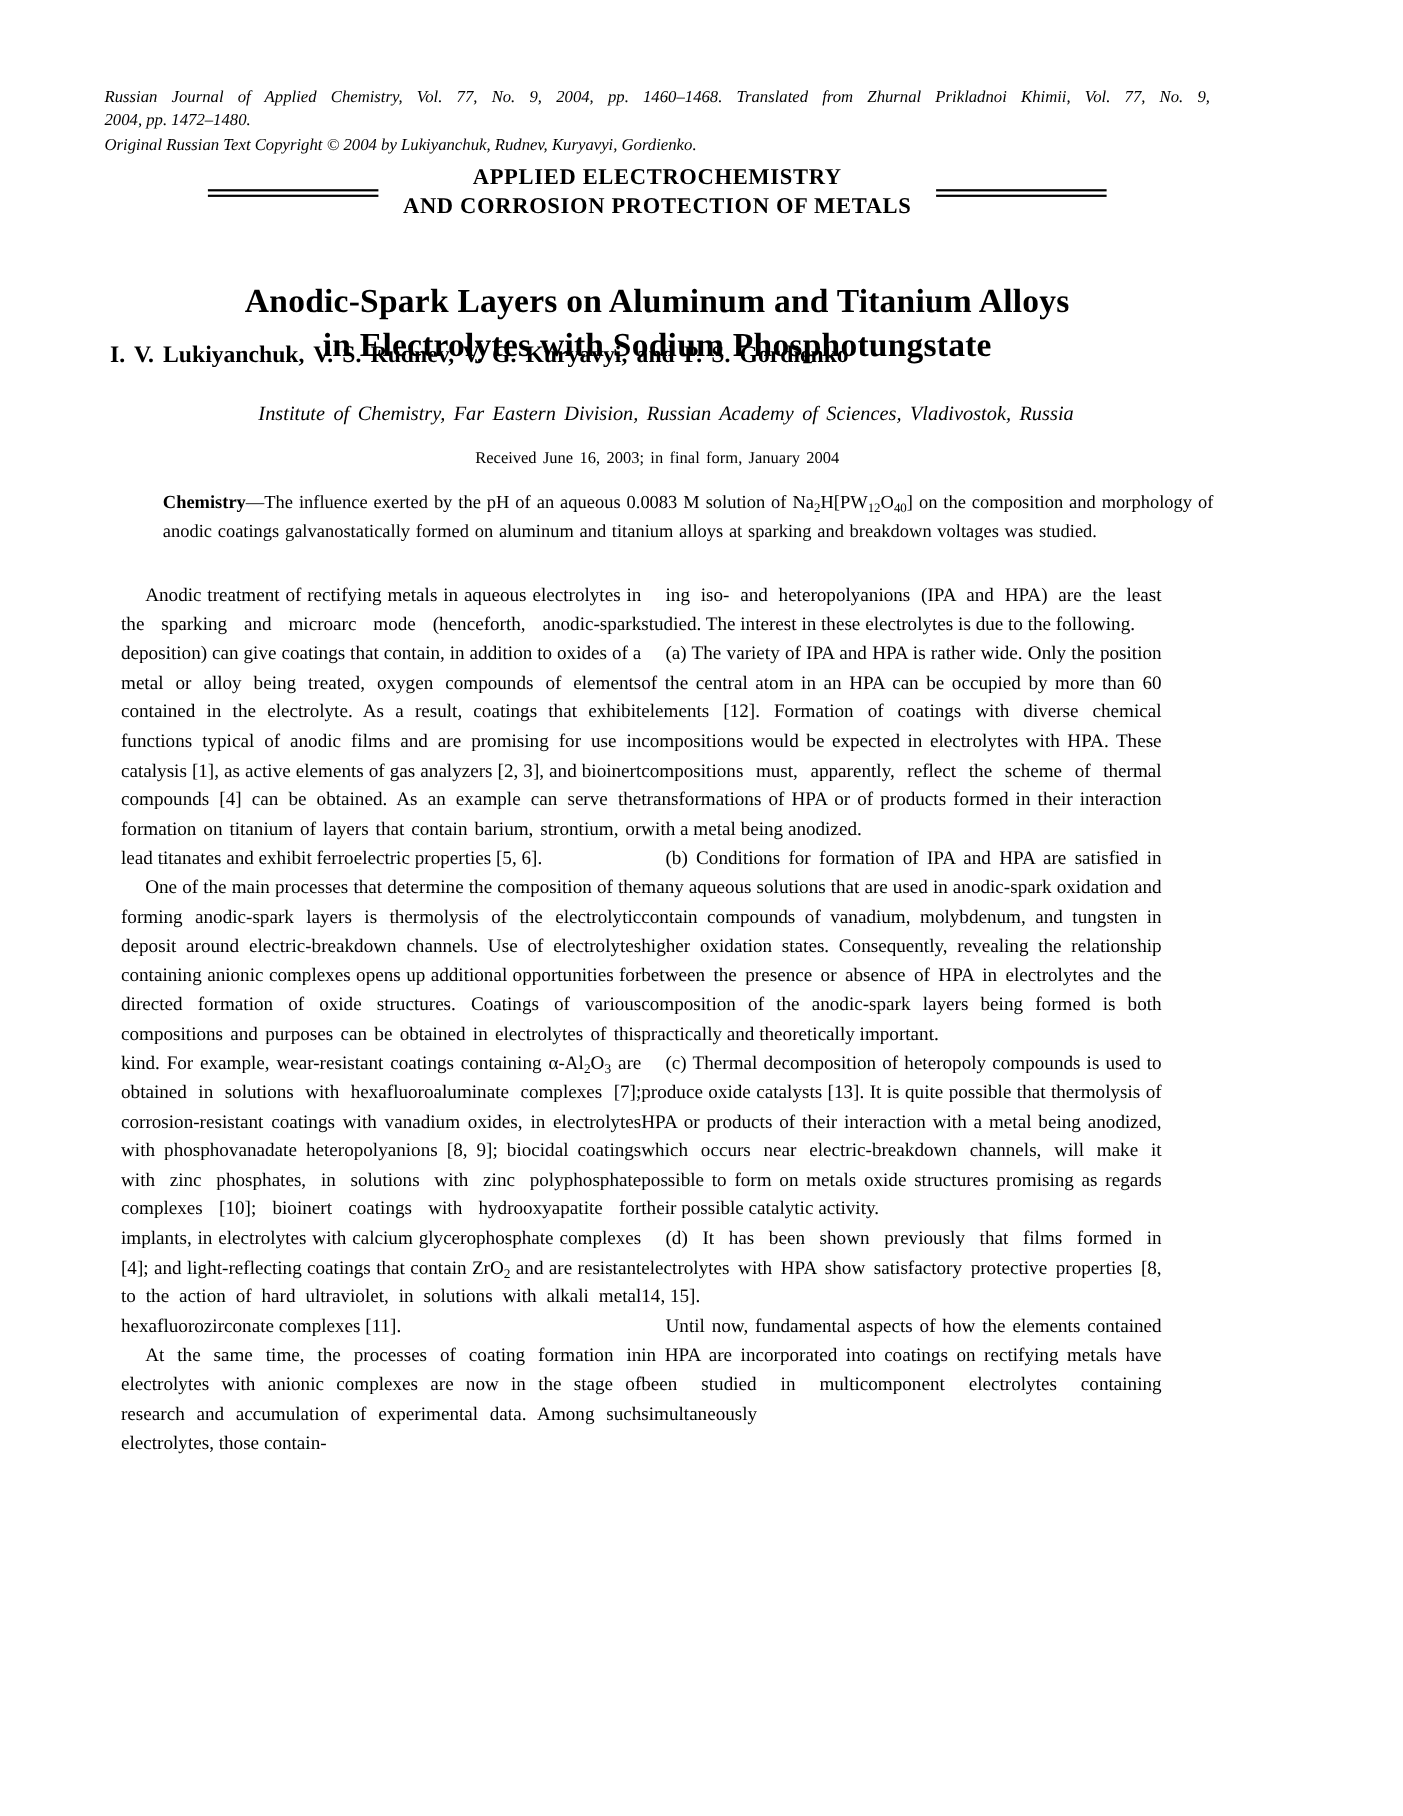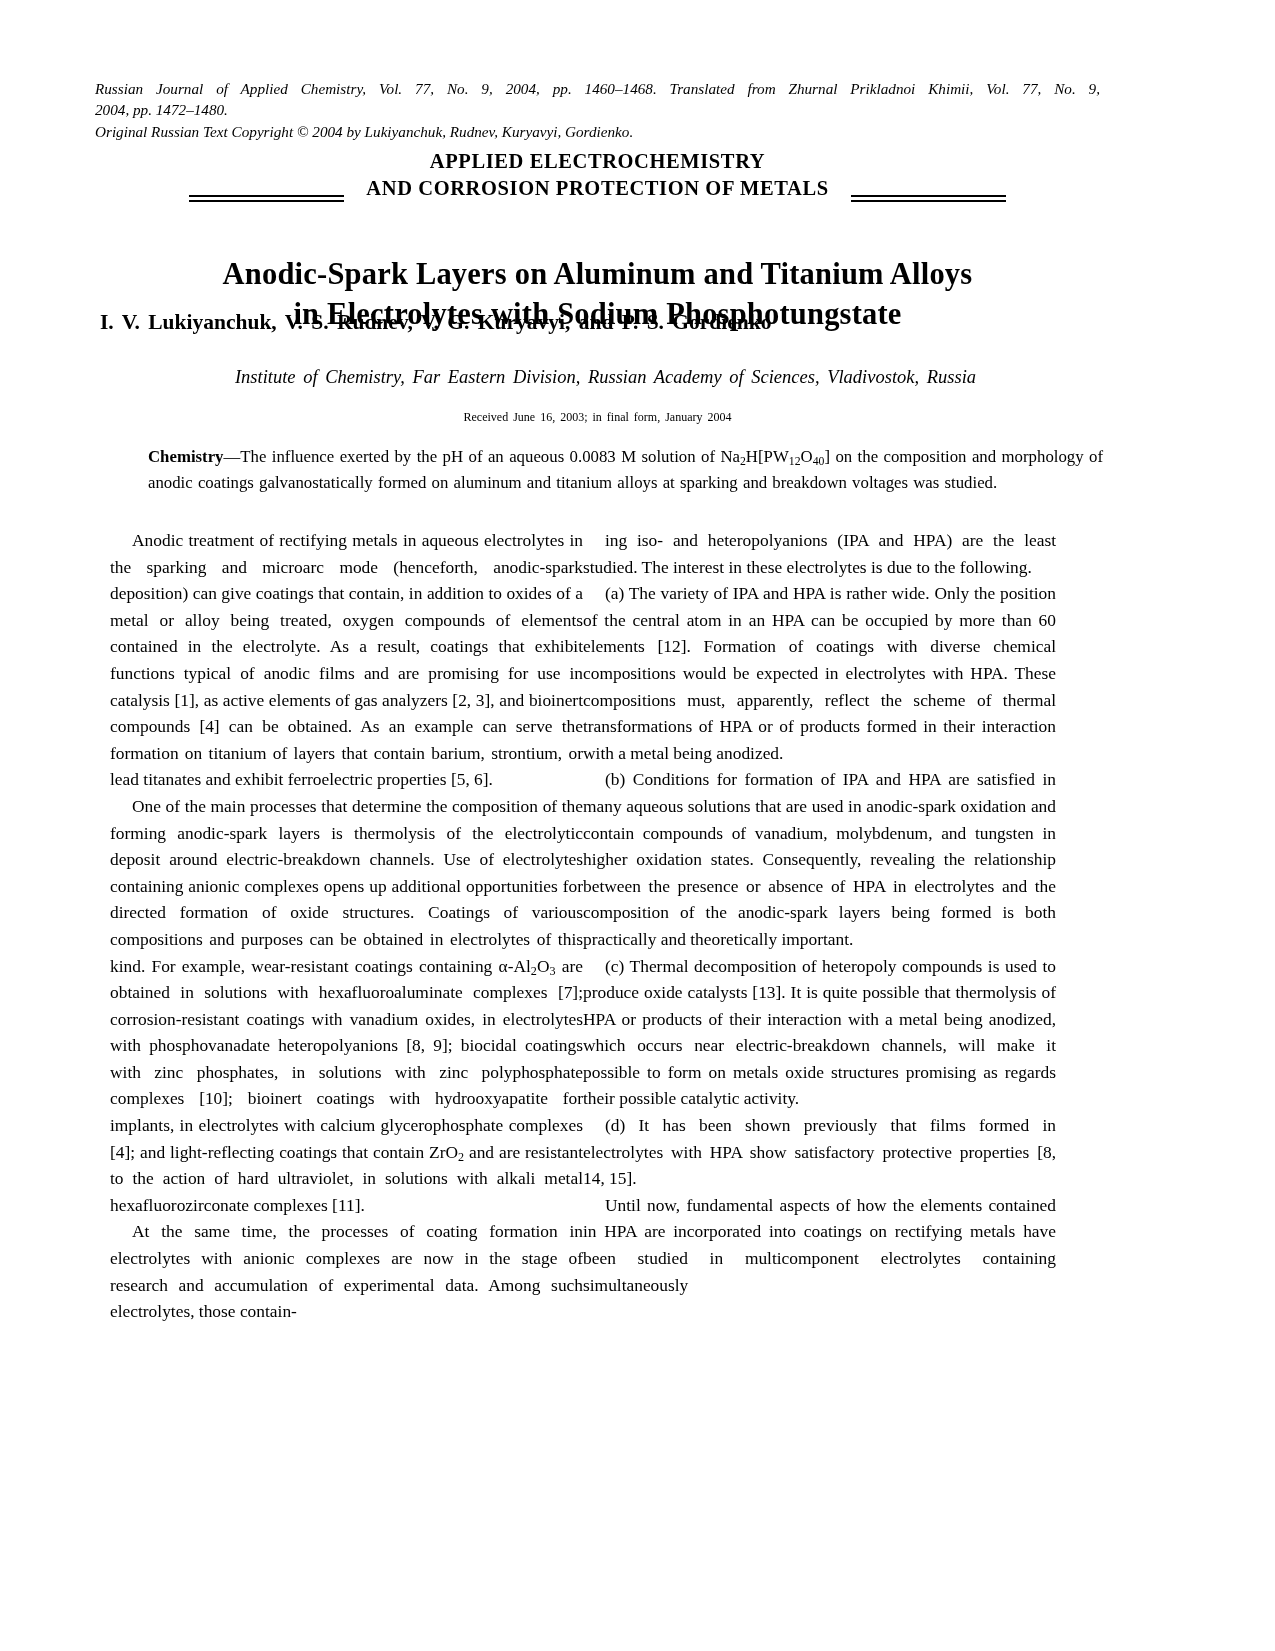--- a/index.html
+++ b/index.html
@@ -39,21 +39,21 @@
     margin-top: 1px;
   }
 
   
   .section-header {
     position: absolute;
     left: 95px;
     top: 148px;
     width: 1005px;
     display: flex;
-    align-items: flex-end;
+    align-items: center;
     justify-content: center;
   }
   .rule-double {
     width: 155px;
     flex: none;
     height: 7px;
     border-top: 2px solid #000;
     border-bottom: 2px solid #000;
     box-sizing: border-box;
   }
@@ -112,21 +112,21 @@
     word-spacing: 3px;
   }
 
   
   .received {
     position: absolute;
     left: 100px;
     top: 406px;
     width: 995px;
     text-align: center;
-    font-size: 12px;
+    font-size: 15px;
     line-height: 23px;
     word-spacing: 2px;
   }
 
   
   .abstract {
     position: absolute;
     left: 148px;
     top: 444px;
     width: 955px;

